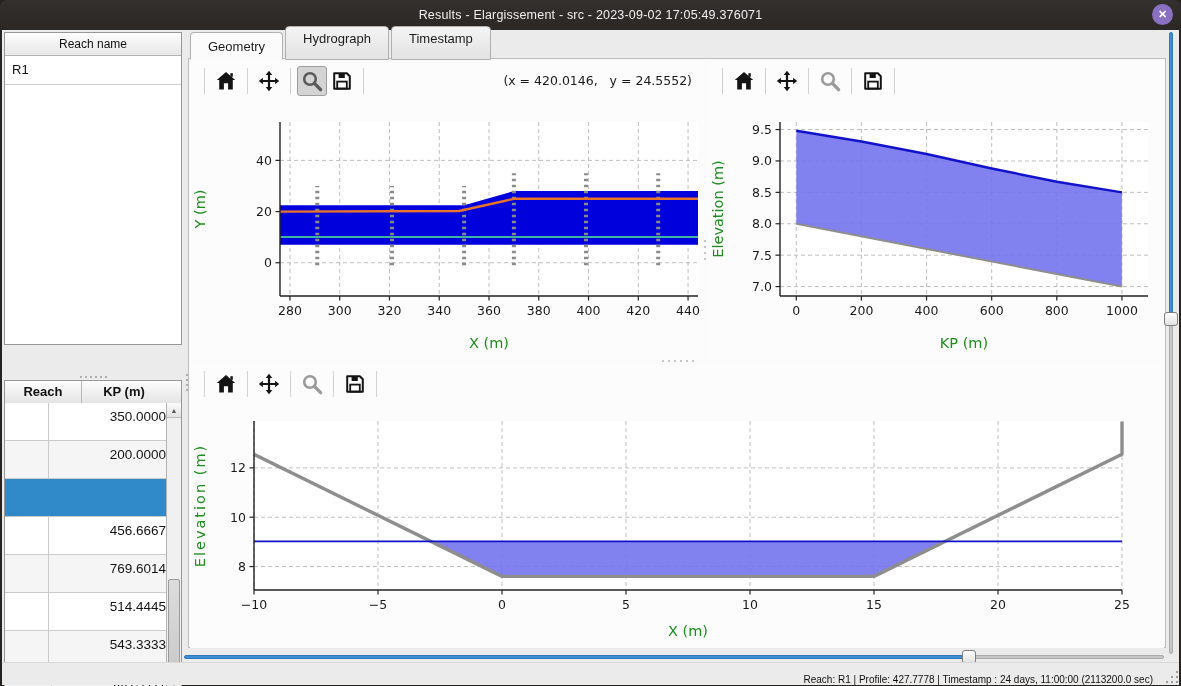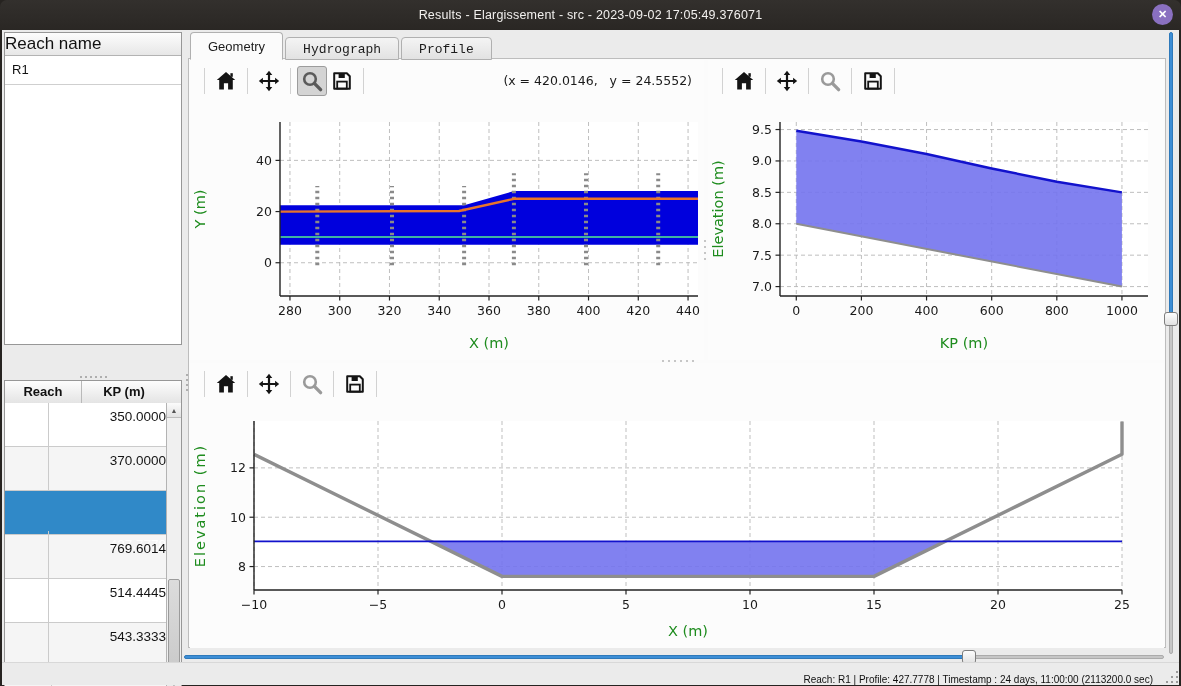--- a/index.html
+++ b/index.html
@@ -23,39 +23,39 @@
     text-align:center;padding:0;cursor:pointer;font-weight:bold;
   }
   
   .content{position:absolute;left:2px;top:30px;width:1177px;height:654px;background:#ebebeb;}
   
   .reach-box{
     position:absolute;left:2px;top:2px;width:178px;height:313px;
     background:#fff;border:1px solid #979797;box-sizing:border-box;
   }
   .list-header{
-    height:22px;line-height:22px;font-size:17px;color:#111;
+    height:22px;line-height:22px;text-align:center;font-size:12px;color:#111;
     background:linear-gradient(#fdfdfd,#e7e7e7);border-bottom:1px solid #b3b3b3;
   }
   .reach-row{height:28px;line-height:28px;padding-left:7px;font-size:13px;color:#111;
     border-bottom:1px solid #cfcfcf;background:#fff;}
   .splitter-dots-h{position:absolute;left:66px;top:344px;width:50px;height:5px;
     display:flex;gap:3px;justify-content:center;align-items:center;}
   .splitter-dots-h i{width:2px;height:2px;background:#9a9a9a;border-radius:50%;}
   .profile-table{
     position:absolute;left:2px;top:350px;width:178px;height:311px;
     background:#fff;border:1px solid #979797;box-sizing:border-box;overflow:hidden;
   }
   .pt-header{display:flex;height:22px;background:linear-gradient(#fdfdfd,#e4e4e4);
     border-bottom:1px solid #b3b3b3;}
   .pt-header .hc{font-size:13px;font-weight:bold;color:#111;line-height:21px;text-align:center;}
   .hc.c-name{width:77px;border-right:1px solid #b9b9b9;box-sizing:border-box;}
   .hc.c-kp{width:84px;}
   .pt-body{position:absolute;left:0;top:22px;right:15px;bottom:0;}
-  .pt-row{display:flex;height:44px;box-sizing:border-box;border-bottom:1px solid #cbcbcb;background:#fff;gap:48px;}
+  .pt-row{display:flex;height:38px;box-sizing:border-box;border-bottom:1px solid #cbcbcb;background:#fff;gap:48px;}
   .pt-row.alt{background:#f5f5f5;}
   .pt-row.selected{background:#3089c8;}
   .pt-row.selected .cell{color:#fff;margin-top:40px;}
   .cell{font-size:13.5px;color:#141414;line-height:27px;box-sizing:border-box;}
   .cell.c-name{width:77px;border-right:1px solid #cbcbcb;}
   .cell.c-kp{width:84px;padding-left:13px;}
   .pt-scroll{position:absolute;right:0;top:22px;bottom:0;width:15px;background:#f0f0f0;
     border-left:1px solid #b3b3b3;box-sizing:border-box;}
   .sb-btn{position:absolute;left:0;width:14px;height:15px;background:linear-gradient(#fbfbfb,#e2e2e2);
     border:none;padding:0;color:#555;font-size:7px;line-height:15px;text-align:center;cursor:pointer;}
@@ -64,21 +64,21 @@
   .sb-handle{position:absolute;left:1px;width:12px;top:176px;height:112px;cursor:pointer;
     background:linear-gradient(#dcdcdc,#c6c6c6);border:1px solid #9b9b9b;border-radius:2px;box-sizing:border-box;}
   .splitter-dots-v{position:absolute;left:182px;top:332px;width:5px;height:40px;
     display:flex;flex-direction:column;gap:3px;align-items:center;justify-content:center;}
   .splitter-dots-v i{width:2px;height:2px;background:#9a9a9a;border-radius:50%;}
   
   .tabbar{position:absolute;left:188px;top:2px;height:28px;display:flex;align-items:flex-end;z-index:3;}
   .tab{font-size:13px;color:#1c1c1c;padding:0 17px;border:1px solid #b0b0b0;
     border-radius:4px 4px 0 0;margin-right:2px;cursor:pointer;box-sizing:border-box;}
   .tab.active{background:#fbfbfb;height:28px;line-height:27px;border-bottom:1px solid #fbfbfb;}
-  .tab.inactive{background:linear-gradient(#f4f4f4,#e2e2e2);height:23px;line-height:24px;font-family:Liberation Mono, monospace;}
+  .tab.inactive{background:linear-gradient(#f4f4f4,#e2e2e2);height:34px;line-height:24px;}
   .tabpane{position:absolute;left:186px;top:28px;width:978px;height:590px;
     background:#fbfbfb;border:1px solid #bdbdbd;box-sizing:border-box;}
   
   .figure{position:absolute;background:#fcfcfc;}
   #fig-plan{left:188px;top:30px;width:514px;height:300px;}
   #fig-profile{left:706px;top:30px;width:456px;height:300px;}
   #fig-cross{left:188px;top:333px;width:974px;height:285px;}
   .mpl-toolbar{position:relative;height:42px;display:flex;align-items:center;padding-left:8px;}
   .tb-sep{width:1px;height:26px;background:#d2d2d2;margin:0 6px;}
   .tb-btn{width:30px;height:30px;background:transparent;border:1px solid transparent;
@@ -170,25 +170,29 @@
       <div class="hc c-name">Reach</div>
       <div class="hc c-kp">KP (m)</div>
     </div>
     <div class="pt-body" id="profile-rows">
         <div class="pt-row">
           <div class="cell c-name"></div>
           <div class="cell c-kp">350.0000</div>
         </div>
         <div class="pt-row alt">
           <div class="cell c-name"></div>
-          <div class="cell c-kp">370.0000</div>
+          <div class="cell c-kp">200.0000</div>
         </div>
         <div class="pt-row alt selected">
           <div class="cell c-name"></div>
           <div class="cell c-kp">427.7778</div>
+        </div>
+        <div class="pt-row">
+          <div class="cell c-name"></div>
+          <div class="cell c-kp">456.6667</div>
         </div>
         <div class="pt-row alt">
           <div class="cell c-name"></div>
           <div class="cell c-kp">769.6014</div>
         </div>
         <div class="pt-row">
           <div class="cell c-name"></div>
           <div class="cell c-kp">514.4445</div>
         </div>
         <div class="pt-row alt">
@@ -210,21 +214,21 @@
   <div class="splitter-dots-v">
       <i></i>
       <i></i>
       <i></i>
       <i></i>
     </div>
 
   <div class="tabbar" id="tabbar">
       <div class="tab active">Geometry</div>
       <div class="tab inactive">Hydrograph</div>
-      <div class="tab inactive">Profile</div>
+      <div class="tab inactive">Timestamp</div>
     </div>
   <div class="tabpane"></div>
 
   <div class="figure" id="fig-plan">
     <div class="mpl-toolbar">
       <span class="tb-sep"></span>
       <button class="tb-btn">
           <svg class="icon-dark">
             <use href="#i-home"></use>
           </svg>

